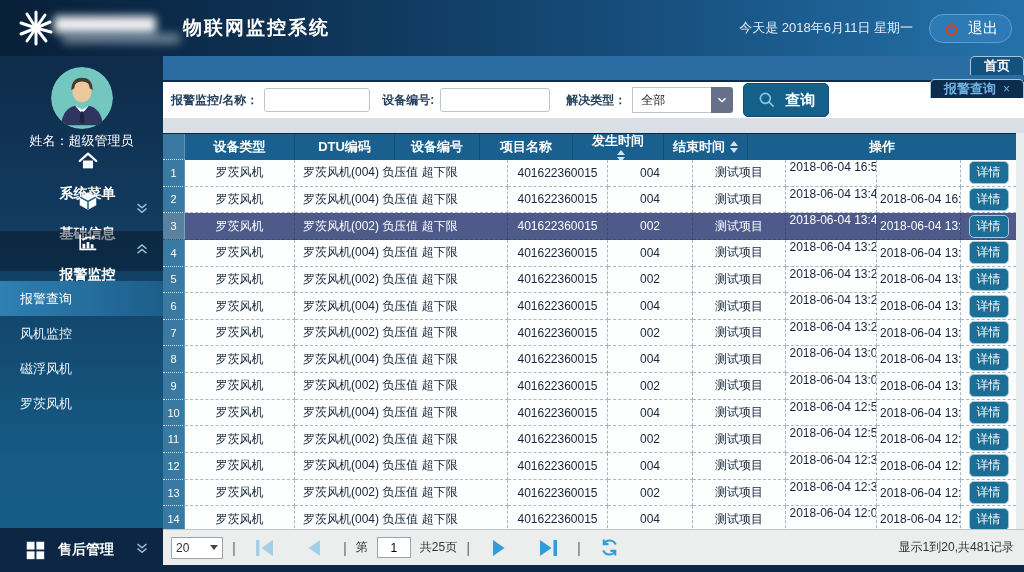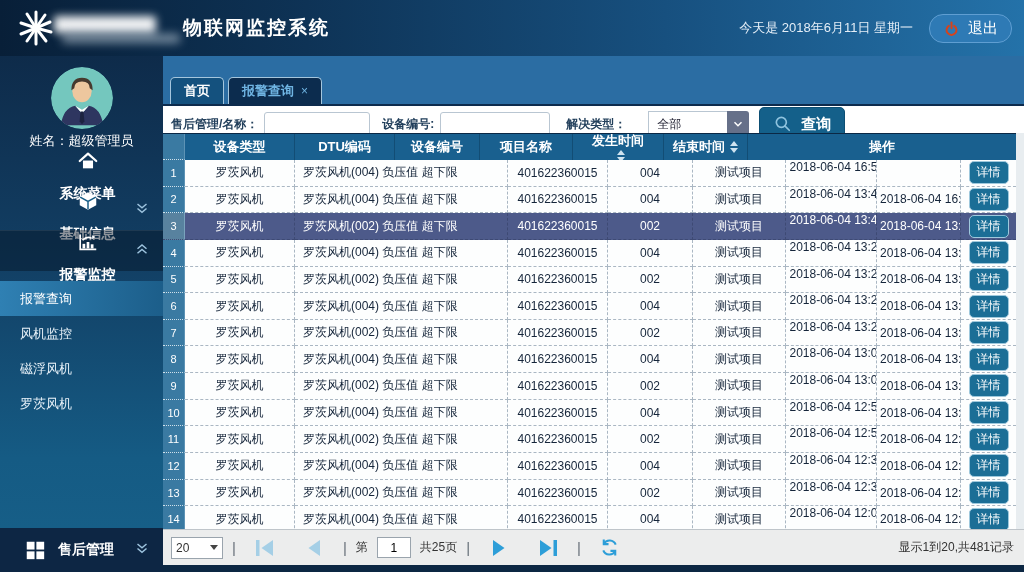--- a/index.html
+++ b/index.html
@@ -35,33 +35,33 @@
   .submenu{position:absolute;top:225px;left:0;right:0;}
   .submenu-item{height:35px;display:flex;align-items:center;padding-left:20px;color:#e8f2f9;
                 font-size:13px;cursor:pointer;}
   .submenu-item.selected{background:linear-gradient(90deg,#2f80b3 0%,#1c5e8a 100%);color:#fff;}
   .bottom-item{position:absolute;bottom:0;left:0;right:0;height:44px;background:#0d2644;
                display:flex;align-items:center;padding-left:24px;gap:12px;color:#fff;
                font-size:14px;font-weight:bold;position:absolute;cursor:pointer;}
 
   
   .main{position:absolute;left:163px;top:56px;width:861px;height:516px;background:#d9dfe4;}
-  .tabbar{height:48px;background:#2b6da3;display:flex;align-items:flex-end;padding-left:7px;gap:4px;}
+  .tabbar{height:24px;background:#2b6da3;display:flex;align-items:flex-end;padding-left:7px;gap:4px;flex-direction:column;}
   .tab{height:26px;display:flex;align-items:center;padding:0 13px;border:1px solid #a5c6dd;border-bottom:none;
        border-radius:5px 5px 0 0;background:#14517e;color:#fff;font-size:13px;font-weight:bold;cursor:pointer;}
   .tab.active{background:#0c2c4e;color:#6fb4e2;gap:7px;}
   .tab-close{color:#6fb4e2;font-size:12px;font-weight:normal;cursor:pointer;}
 
   .formrow{height:38px;background:#ffffff;border-top:2px solid #0d2b4d;display:flex;align-items:center;
            padding-left:8px;font-size:12px;color:#23405c;font-weight:bold;box-sizing:border-box;}
   .f-input{height:22px;border:1px solid #b9c6d2;border-radius:3px;margin:0 6px;font-size:12px;padding:0 4px;
            font-family:inherit;}
   .in1{width:96px;} .in2{width:100px;margin-right:14px;}
   .lab2{margin-left:6px;} .lab3{margin-left:2px;}
-  .selectbox{display:flex;align-items:flex-end;margin-left:22px;cursor:pointer;}
+  .selectbox{display:flex;align-items:flex-end;margin-left:6px;cursor:pointer;}
   .sel-value{width:70px;height:24px;border:1px solid #b9c6d2;border-right:none;background:#fff;
              display:flex;align-items:center;padding-left:8px;font-weight:normal;color:#223;}
   .sel-btn{width:22px;height:26px;background:#667089;border-radius:0 3px 3px 0;display:flex;
            align-items:center;justify-content:center;}
   .query-btn{height:34px;margin-left:10px;padding:0 13px;background:#14608a;border:1px solid #0d4f74;
              border-radius:5px;color:#fff;font-size:15px;font-weight:bold;display:flex;gap:8px;
              align-items:center;cursor:pointer;font-family:inherit;}
 
   
   .tablewrap{position:absolute;left:0;top:77px;width:853px;bottom:39px;background:#fff;}
@@ -242,21 +242,21 @@
       <div class="tab">
         <span>首页</span>
       </div>
       <div class="tab active">
         <span>报警查询</span>
         <span class="tab-close">×</span>
       </div>
     </div>
 
     <div class="formrow">
-      <span>售后管理/名称：</span>
+      <span>报警监控/名称：</span>
       <input class="f-input in1" value="" style="">
       <span class="lab2">设备编号:</span>
       <input class="f-input in2" value="" style="">
       <span class="lab3">解决类型：</span>
       <div class="selectbox">
         <div class="sel-value">全部</div>
         <div class="sel-btn">
           <svg viewBox="0 0 24 24" width="14" height="14">
             <path d="M6 9 l6 6 6-6" fill="none" stroke="#fff" stroke-width="2.5"></path>
           </svg>

